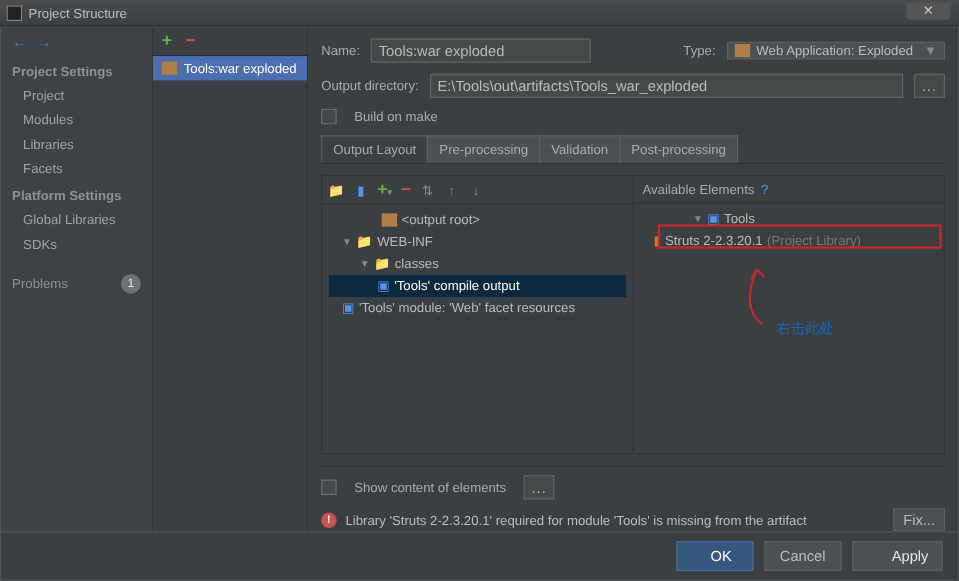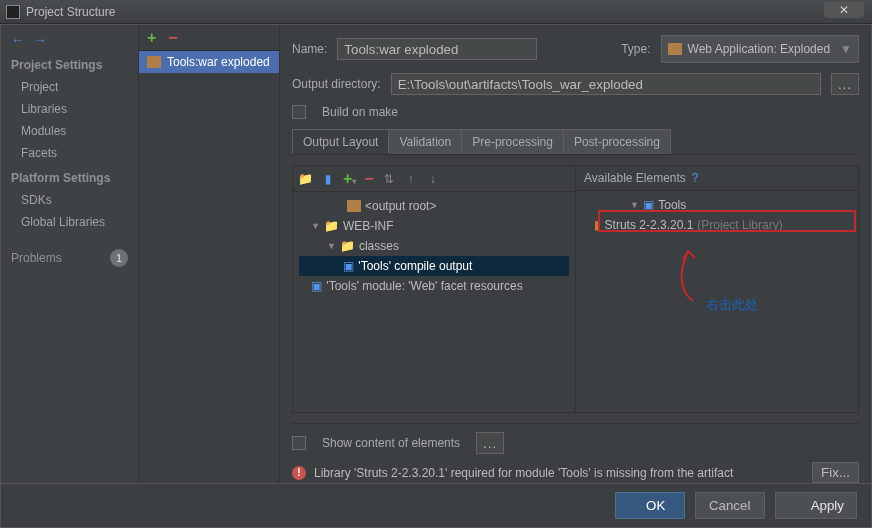--- a/index.html
+++ b/index.html
@@ -20,21 +20,21 @@
 .midcol { width: 141px; background: #3c3f41; border-right: 1px solid #323232; }
 .midtb { height: 26px; display: flex; align-items: center; padding: 0 8px; gap: 12px; border-bottom: 1px solid #2b2b2b; }
 .plus { color: #62b543; font-size: 16px; font-weight: bold; }
 .minus { color: #c75450; font-size: 16px; font-weight: bold; }
 .miditem { display: flex; align-items: center; padding: 4px 8px; background: #4b6eaf; color: #fff; gap: 6px; }
 .main { flex: 1; display: flex; flex-direction: column; padding: 10px 12px 0; gap: 10px; overflow: hidden; }
 .row { display: flex; align-items: center; gap: 10px; }
 .label { color: #a8abae; }
 .input { background: #45494a; border: 1px solid #646464; color: #bbb; padding: 3px 6px; height: 22px; }
 .inputwide { flex: 1; }
-.typebtn { display: flex; align-items: center; gap: 6px; background: #4c5052; border: 1px solid #5e6060; padding: 2px 6px; height: 28px; color: #bbb; }
+.typebtn { display: flex; align-items: center; gap: 6px; background: #4c5052; border: 1px solid #5e6060; padding: 2px 6px; height: 16px; color: #bbb; }
 .typebtn .caret { margin-left: 4px; color: #888; }
 .checkbox { width: 14px; height: 14px; border: 1px solid #6e6e6e; background: #43494a; margin-right: 6px; }
 .tabs { display: flex; border-bottom: 1px solid #323232; }
 .tab { padding: 5px 10px; color: #a8abae; background: #4c5052; border: 1px solid #5e6060; border-bottom: none; margin-right: -1px; }
 .tab.active { background: #3c3f41; }
 .editor { flex: 1; display: flex; border: 1px solid #323232; overflow: hidden; position: relative; }
 .leftpane, .rightpane { flex: 1; display: flex; flex-direction: column; }
 .leftpane { border-right: 1px solid #323232; }
 .tbrow { height: 26px; display: flex; align-items: center; padding: 0 6px; gap: 8px; border-bottom: 1px solid #323232; }
 .tbrow .ic { width: 14px; height: 14px; display: inline-flex; align-items: center; justify-content: center; }
@@ -79,26 +79,26 @@
 <div class="dialog">
 <div class="body">
 
 <div class="sidebar">
   <div class="navrow">
     <span class="arrow">←</span>
     <span class="arrow">→</span>
   </div>
   <div class="heading">Project Settings</div>
   <div class="navitem">Project</div>
+  <div class="navitem">Modules</div>
   <div class="navitem">Libraries</div>
-  <div class="navitem">Modules</div>
   <div class="navitem">Facets</div>
   <div class="heading">Platform Settings</div>
+  <div class="navitem">Global Libraries</div>
   <div class="navitem">SDKs</div>
-  <div class="navitem">Global Libraries</div>
   <div class="problems">
     <span>Problems</span>
     <span class="badge">1</span>
   </div>
 </div>
 
 <div class="midcol">
   <div class="midtb">
     <span class="plus">+</span>
     <span class="minus">−</span>
@@ -127,22 +127,22 @@
     <button class="input dots">...</button>
   </div>
 
   <div class="row">
     <span class="checkbox"></span>
     <span class="label">Build on make</span>
   </div>
 
   <div class="tabs">
     <div class="tab active">Output Layout</div>
+    <div class="tab">Pre-processing</div>
     <div class="tab">Validation</div>
-    <div class="tab">Pre-processing</div>
     <div class="tab">Post-processing</div>
   </div>
 
   <div class="editor">
     <div class="leftpane">
       <div class="tbrow">
         <span class="ic iconorange">📁</span>
         <span class="ic iconblue">▮</span>
         <span class="plus">+<span style="font-size:8px;color:#888">▾</span></span>
         <span class="minus">−</span>

